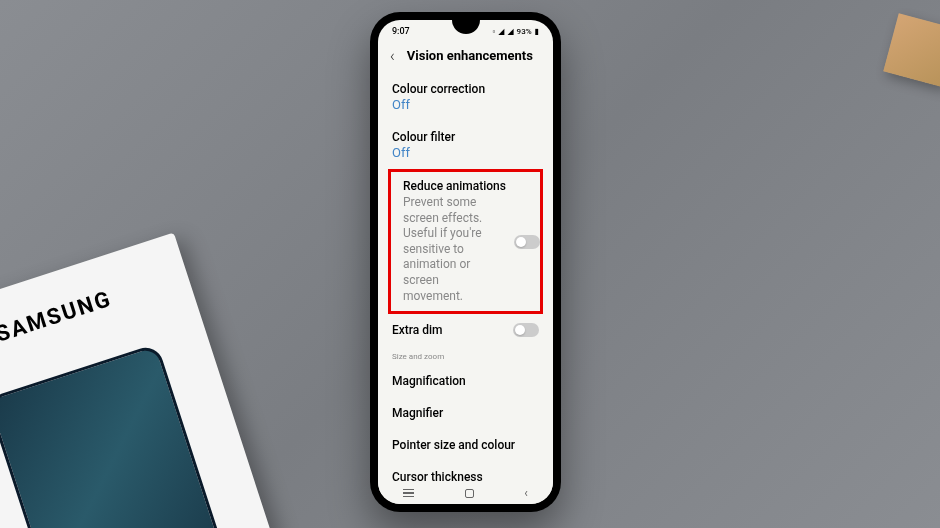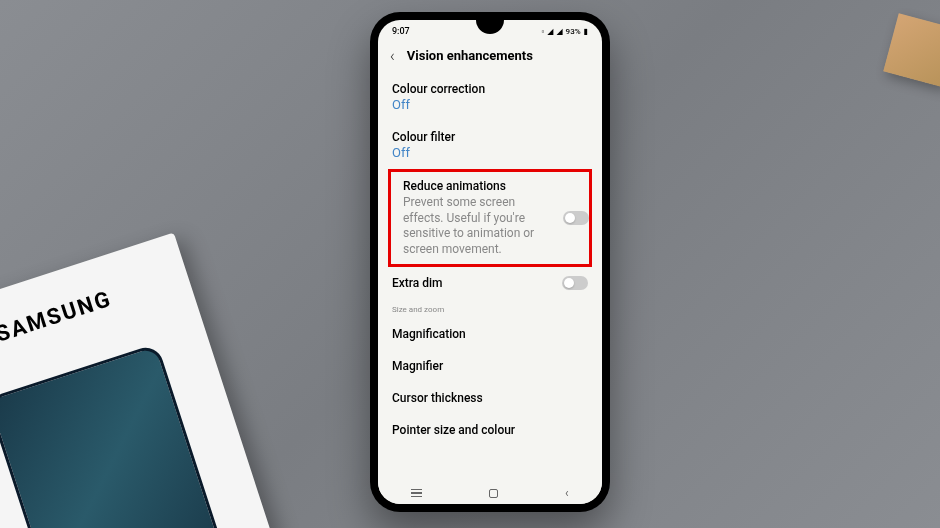--- a/index.html
+++ b/index.html
@@ -60,21 +60,21 @@
       background: linear-gradient(135deg, #d4a574 0%, #b8935a 100%);
       transform: rotate(15deg);
       box-shadow: 4px 4px 12px rgba(0,0,0,0.3);
     }
     
     
     .phone {
       position: absolute;
       left: 370px;
       top: 12px;
-      width: 240px;
+      width: 191px;
       height: 500px;
       background: #000;
       border-radius: 30px;
       padding: 8px;
       box-shadow: 0 20px 40px rgba(0,0,0,0.4);
     }
     .phone-screen {
       width: 100%;
       height: 100%;
       background: #f5f5f2;
@@ -288,25 +288,25 @@
 
       <div class="setting-item">
         <div class="setting-title">Magnification</div>
       </div>
 
       <div class="setting-item">
         <div class="setting-title">Magnifier</div>
       </div>
 
       <div class="setting-item">
+        <div class="setting-title">Pointer size and colour</div>
+      </div>
+
+      <div class="setting-item">
         <div class="setting-title">Cursor thickness</div>
-      </div>
-
-      <div class="setting-item">
-        <div class="setting-title">Pointer size and colour</div>
       </div>
 
     </div>
 
     <div class="nav-bar">
       <div class="nav-lines">
         <span></span>
           <span></span>
           <span></span>
       </div>

